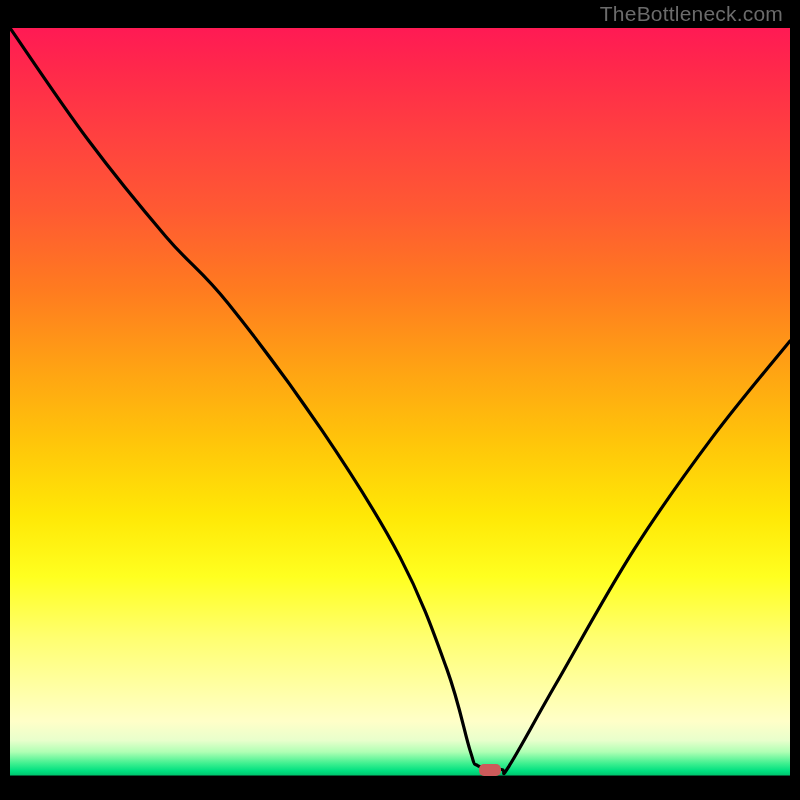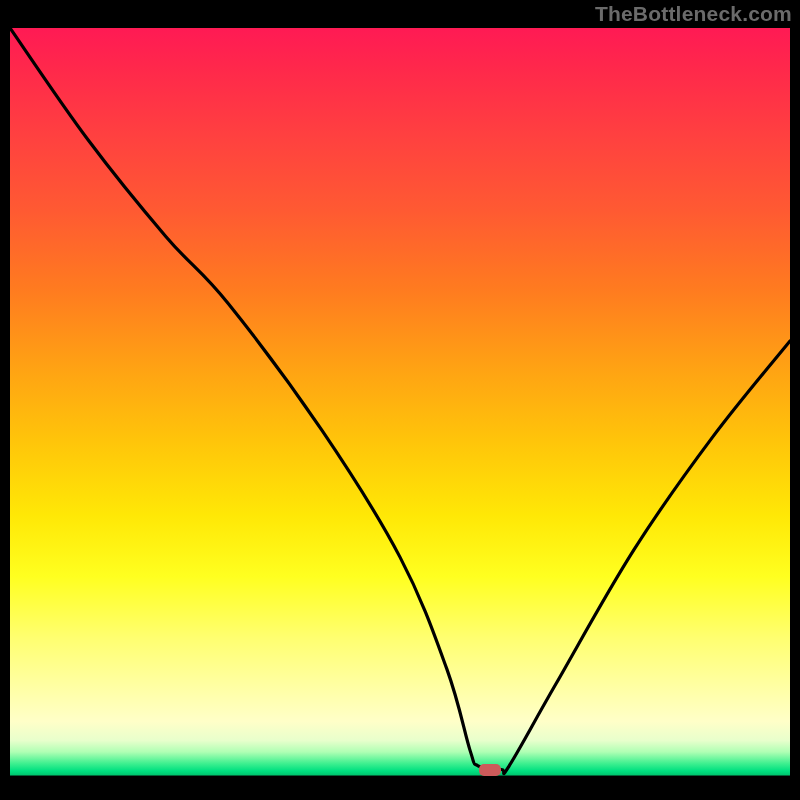--- a/index.html
+++ b/index.html
@@ -15,24 +15,24 @@
   .frame {
     position: relative;
     width: 800px;
     height: 800px;
     background: #000;
   }
 
   .attribution {
     position: absolute;
     top: 2px;
-    right: 8px;
+    right: 17px;
     color: #6b6b6b;
     font-size: 21px;
-    font-weight: 700;
+    font-weight: 400;
     letter-spacing: 0.2px;
     z-index: 5;
   }
 
   .plot-wrap {
     position: absolute;
     left: 10px;
     top: 28px;
     width: 780px;
     height: 762px;

